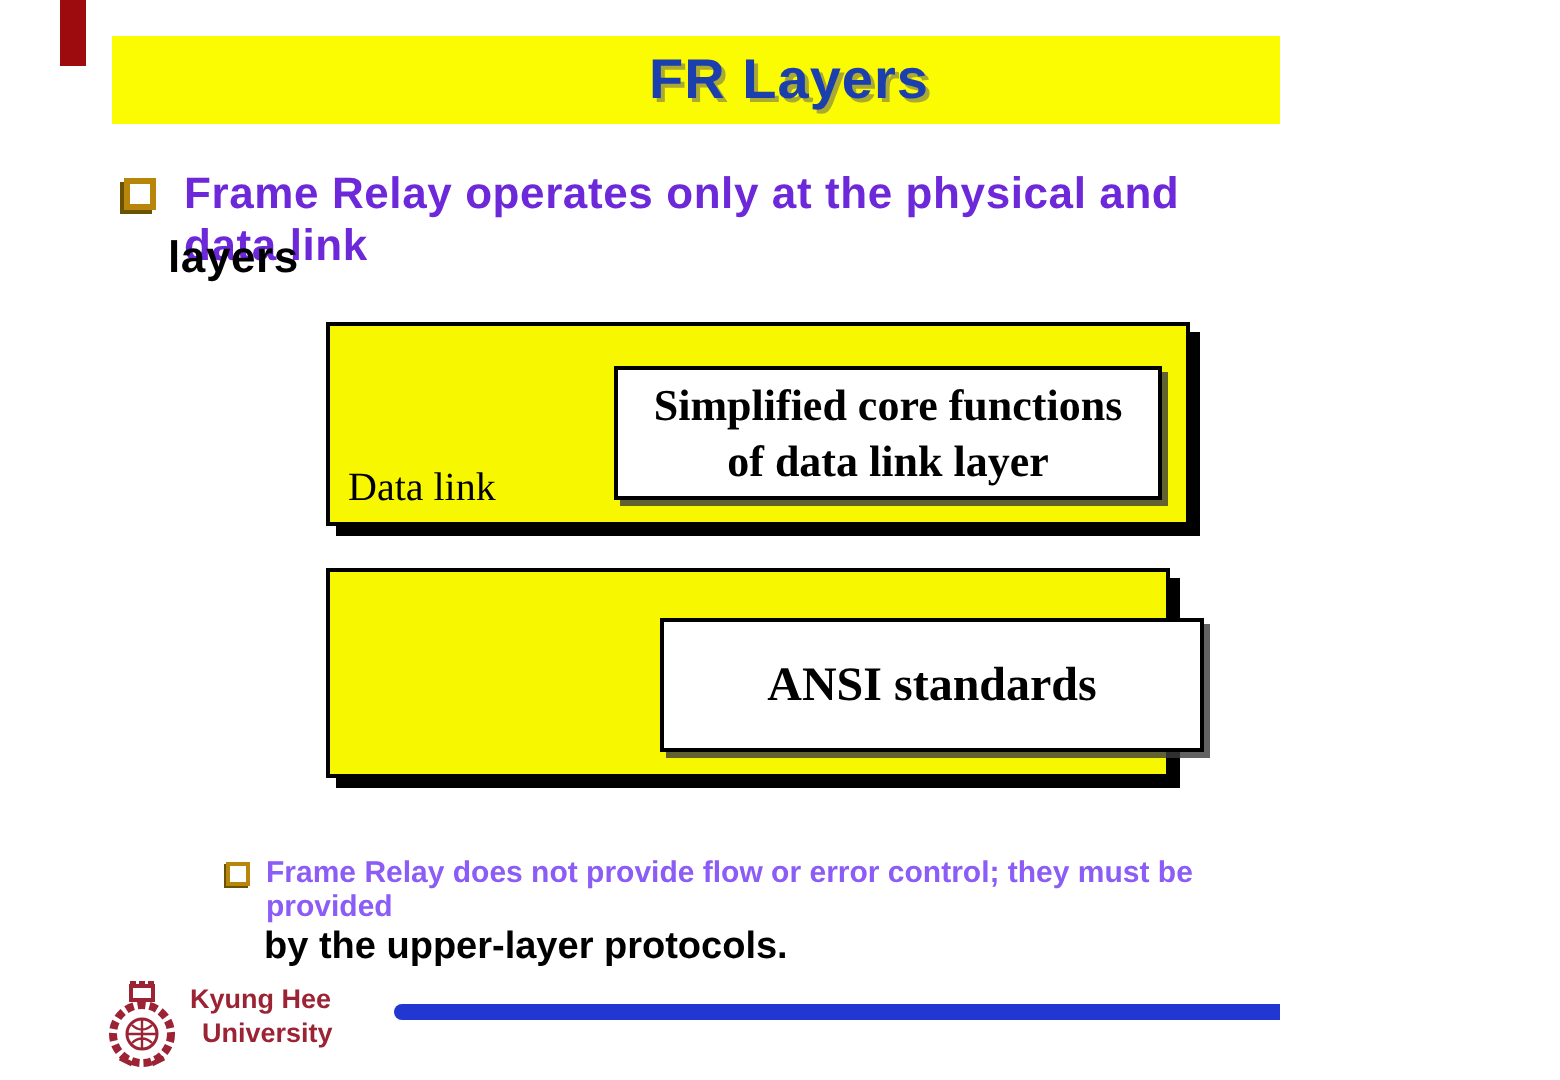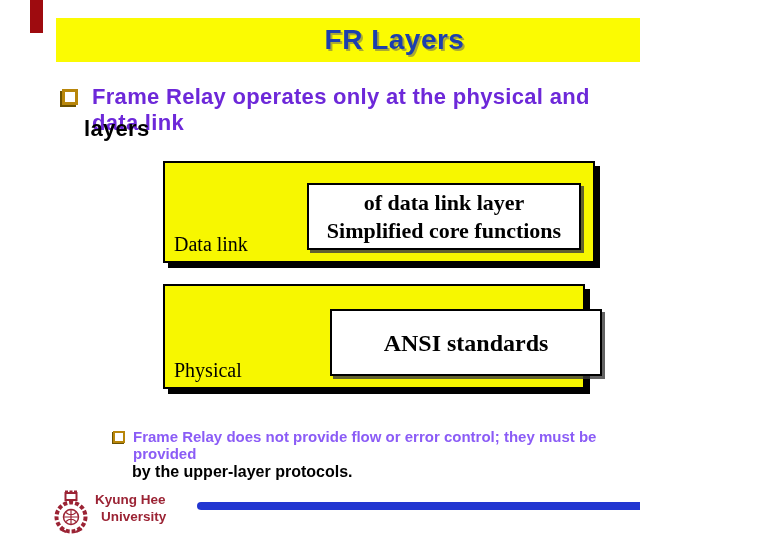--- a/index.html
+++ b/index.html
@@ -31,21 +31,21 @@
   .qbullet{
     position:absolute;background:#fff;
     border:3px solid var(--bullet-gold);
     box-shadow:-2px 2px 0 var(--bullet-gold-dark);
   }
   .qbullet.big{left:62px;top:89px;width:16px;height:16px;}
   .qbullet.small{left:113px;top:431px;width:12px;height:12px;border-width:2px;box-shadow:-1px 1px 0 var(--bullet-gold-dark);}
   .b1l1{position:absolute;left:92px;top:84px;font-size:22px;font-weight:bold;color:#6d28d9;letter-spacing:0.3px;}
   .b1l2{position:absolute;left:84px;top:116px;font-size:22px;font-weight:bold;color:#000;letter-spacing:0.3px;}
   .b2l1{position:absolute;left:133px;top:428px;font-size:15px;font-weight:bold;color:#8b5cf6;}
-  .b2l2{position:absolute;left:132px;top:463px;font-size:16px;font-weight:bold;color:#000;}
+  .b2l2{position:absolute;left:132px;top:463px;font-size:19px;font-weight:bold;color:#000;}
   .layer-box{
     position:absolute;background:var(--diagram-yellow);
     border:2px solid #000;box-shadow:5px 5px 0 #000;
   }
   .layer-box.datalink{left:163px;top:161px;width:432px;height:102px;}
   .layer-box.physical{left:163px;top:284px;width:422px;height:105px;}
   .layer-label{
     position:absolute;left:9px;bottom:5px;
     font-family:"Liberation Serif",serif;font-size:20px;color:#000;
   }
@@ -84,27 +84,26 @@
     <span class="title-text">FR Layers</span>
   </div>
 
   <span class="qbullet big"></span>
   <span class="b1l1">Frame Relay operates only at the physical and data link</span>
   <span class="b1l2">layers</span>
 
   <div class="layer-box datalink">
     <span class="layer-label">Data link</span>
     <div class="inner-box datalink">
+      <span>Simplified core functions</span>
       <span>of data link layer</span>
-      <span>Simplified core functions</span>
     </div>
   </div>
 
   <div class="layer-box physical">
-    <span class="layer-label">Physical</span>
     <div class="inner-box physical">
       <span>ANSI standards</span>
     </div>
   </div>
 
   <span class="qbullet small"></span>
   <span class="b2l1">Frame Relay does not provide flow or error control; they must be provided</span>
   <span class="b2l2">by the upper-layer protocols.</span>
 
   <svg class="logo" viewBox="0 0 38 46">

